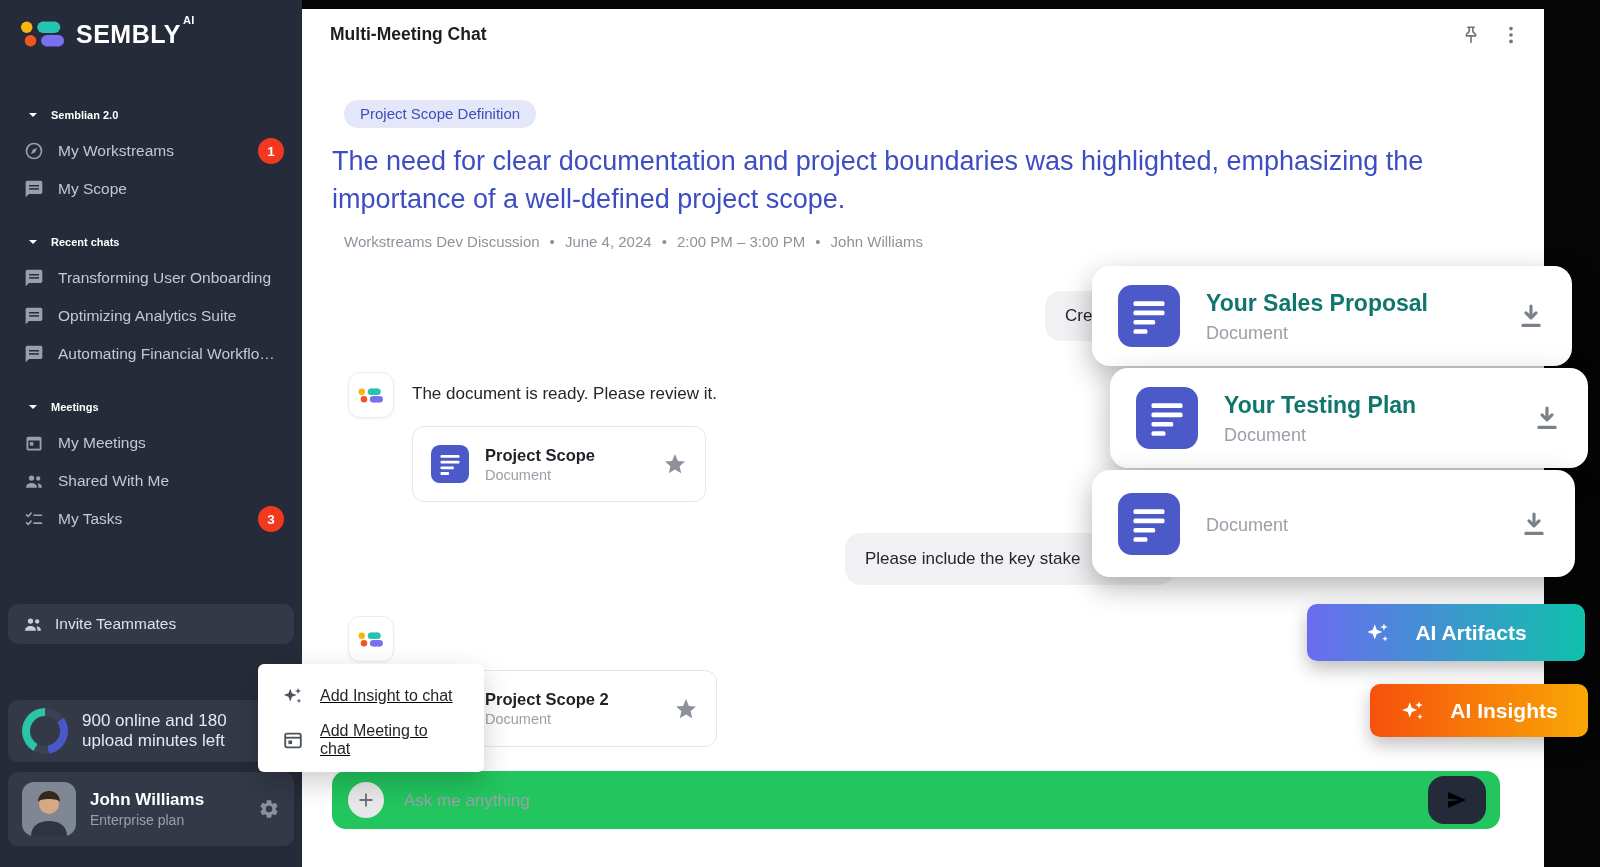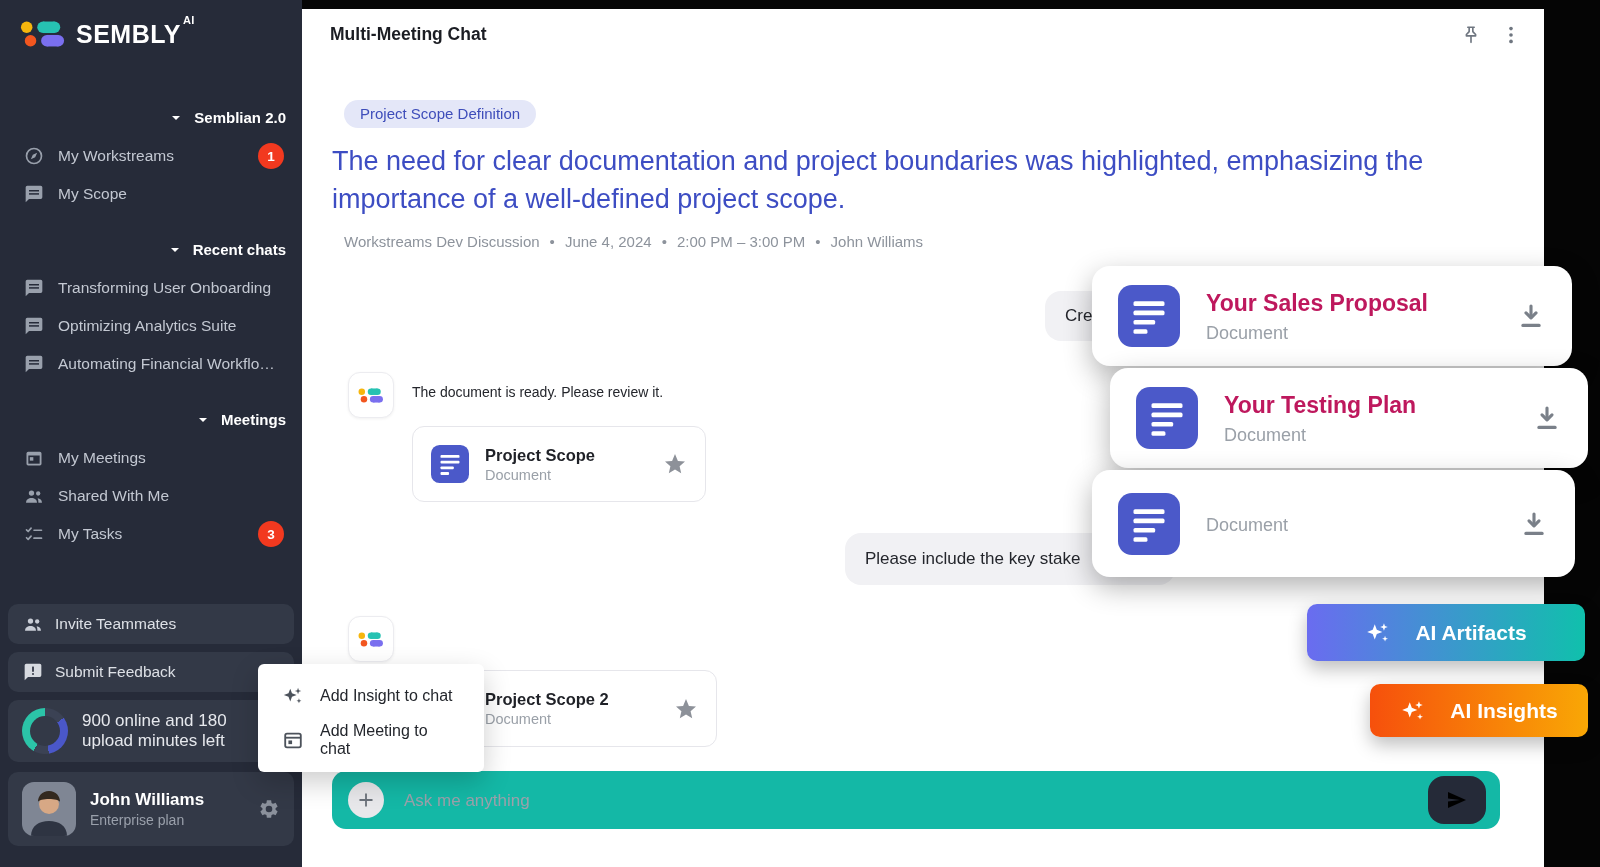--- a/index.html
+++ b/index.html
@@ -8,21 +8,21 @@
   
   .backdrop-top{position:absolute;left:302px;top:0;right:0;height:9px;background:#050505;z-index:3;}
   .backdrop-right{position:absolute;top:0;right:0;bottom:0;width:56px;background:#050505;z-index:4;}
   
   .sidebar{position:absolute;left:0;top:0;width:302px;height:867px;background:#262B39;z-index:2;}
   .logo{position:absolute;top:18px;left:20px;display:flex;align-items:center;gap:10px;}
   .brand{color:#fff;font-size:25px;font-weight:800;letter-spacing:.5px;}
   .brand .sup{font-size:11px;font-weight:700;vertical-align:top;position:relative;top:-6px;margin-left:2px;}
   .nav{position:absolute;top:98px;left:0;right:0;}
   .sec{display:flex;align-items:center;gap:13px;padding:11px 16px 11px 28px;color:#fff;
-       font-weight:700;font-size:15px;cursor:pointer;justify-content:flex-end;}
+       font-weight:700;font-size:11px;cursor:pointer;}
   .sec.mt{margin-top:17px;}
   .itm{display:flex;align-items:center;gap:14px;padding:9px 20px 9px 24px;font-size:15.5px;
        color:#c3c8d2;position:relative;cursor:pointer;}
   .itm .ic{width:20px;height:20px;color:#99a0ac;flex:0 0 20px;display:flex;}
   .badge{position:absolute;right:18px;top:50%;transform:translateY(-50%);background:#F2391F;color:#fff;
          border-radius:50%;width:26px;height:26px;display:flex;align-items:center;justify-content:center;
          font-size:13.5px;font-weight:700;}
   .side-btn{position:absolute;left:8px;right:8px;height:40px;background:#333947;border-radius:10px;
             display:flex;align-items:center;gap:12px;padding:0 15px;color:#dde0e6;font-size:15.5px;
             box-sizing:border-box;cursor:pointer;}
@@ -49,46 +49,46 @@
   .headline{position:absolute;left:332px;top:142px;width:1115px;font-size:27px;line-height:38px;
             font-weight:500;color:#3D4DC3;z-index:1;}
   .meta{position:absolute;left:344px;top:233px;font-size:15px;color:#8D939C;z-index:1;
         display:flex;gap:10px;align-items:center;}
   
   .bubble{position:absolute;background:#F1F1F4;border-radius:16px;display:flex;align-items:center;
           padding:0 20px;font-size:17px;color:#24262C;z-index:1;box-sizing:border-box;white-space:nowrap;overflow:hidden;}
   .sembly-avatar{position:absolute;width:44px;height:44px;background:#fff;border:1px solid #ececf0;
                  border-radius:12px;display:flex;align-items:center;justify-content:center;z-index:1;
                  box-shadow:0 1px 3px rgba(0,0,0,.06);}
-  .msg{position:absolute;font-size:14px;color:#24262C;z-index:1;}
+  .msg{position:absolute;font-size:17px;color:#24262C;z-index:1;}
   .doc-card{position:absolute;background:#fff;border:1px solid #E6E6EB;border-radius:12px;display:flex;
             align-items:center;gap:16px;padding:0 18px;box-sizing:border-box;z-index:1;cursor:pointer;}
   .doc-card .title{font-size:16.5px;font-weight:700;color:#1F2127;line-height:22px;}
   .doc-card .sub{font-size:14.5px;color:#9AA0A8;line-height:19px;}
   .star{margin-left:auto;width:24px;height:24px;color:#8d9199;display:flex;cursor:pointer;}
   
   .float-card{position:absolute;background:#fff;border-radius:18px;display:flex;align-items:center;gap:26px;
               padding:0 26px;box-sizing:border-box;z-index:5;cursor:pointer;
               box-shadow:0 10px 28px rgba(0,0,0,.30);}
-  .float-card .title{font-size:23px;font-weight:700;color:#be185d;line-height:30px;}
+  .float-card .title{font-size:23px;font-weight:700;color:#0f766e;line-height:30px;}
   .float-card .sub{font-size:18px;color:#9AA0A8;line-height:24px;margin-top:3px;}
   .dl{margin-left:auto;width:30px;height:30px;color:#7a8089;display:flex;cursor:pointer;}
   
   .ai-btn{position:absolute;border-radius:10px;display:flex;align-items:center;justify-content:center;gap:24px;
           color:#fff;font-size:21px;font-weight:600;z-index:5;cursor:pointer;box-shadow:0 8px 18px rgba(0,0,0,.25);}
   .ai-artifacts{left:1307px;top:604px;width:278px;height:57px;background:linear-gradient(90deg,#6A6CF0,#10C0AC);}
   .ai-insights{left:1370px;top:684px;width:218px;height:53px;background:linear-gradient(90deg,#F6500C,#F9A705);}
   .ai-btn .ic{width:26px;height:26px;display:flex;}
   
   .menu{position:absolute;left:258px;top:664px;width:226px;background:#fff;border-radius:6px;z-index:6;
-        box-shadow:0 10px 28px rgba(0,0,0,.20);padding:10px 0;box-sizing:border-box;}
+        box-shadow:0 10px 28px rgba(0,0,0,.20);padding:10px 0;box-sizing:border-box;text-decoration:underline;}
   .menu-item{display:flex;align-items:center;gap:16px;height:44px;padding:0 24px;font-size:16px;color:#23262c;cursor:pointer;}
   .menu-item .ic{width:22px;height:22px;color:#4c525b;display:flex;}
   
-  .composer{position:absolute;left:332px;top:771px;width:1168px;height:58px;background:#14b8a6;
+  .composer{position:absolute;left:332px;top:771px;width:1168px;height:58px;background:#22c55e;
             border-radius:14px;z-index:1;}
   .plus-btn{position:absolute;left:16px;top:11px;width:36px;height:36px;border-radius:50%;background:#E8E8EB;
             display:flex;align-items:center;justify-content:center;color:#6c727b;cursor:pointer;}
   .ask-input{position:absolute;left:70px;top:0;height:100%;width:1000px;border:none;background:transparent;
              outline:none;font-size:17px;color:#33363c;font-family:"Liberation Sans",sans-serif;}
   .ask-input::placeholder{color:#9BA1AA;}
   .send-btn{position:absolute;right:14px;top:5px;width:58px;height:48px;border-radius:16px;background:#252A38;
             display:flex;align-items:center;justify-content:center;cursor:pointer;}
 </style>
 </head>
@@ -293,28 +293,20 @@
     </div>
 
     <div class="side-btn" style="top:604px">
       <span class="ic">
           <svg viewBox="0 0 24 24" width="20" height="20">
             <use href="#i-people"></use>
           </svg>
         </span>
       <span>Invite Teammates</span>
     </div>
-    <div class="side-btn" style="top:652px">
-      <span class="ic">
-          <svg viewBox="0 0 24 24" width="20" height="20">
-            <use href="#i-feedback"></use>
-          </svg>
-        </span>
-      <span>Submit Feedback</span>
-    </div>
     <div class="usage-card">
       <div class="ring"></div>
       <div class="usage-text">900 online and 180 upload minutes left</div>
     </div>
     <div class="user-card">
       <div class="avatar">
         <svg viewBox="0 0 54 54" width="54" height="54">
             <use href="#i-person-photo"></use>
           </svg>
       </div>

